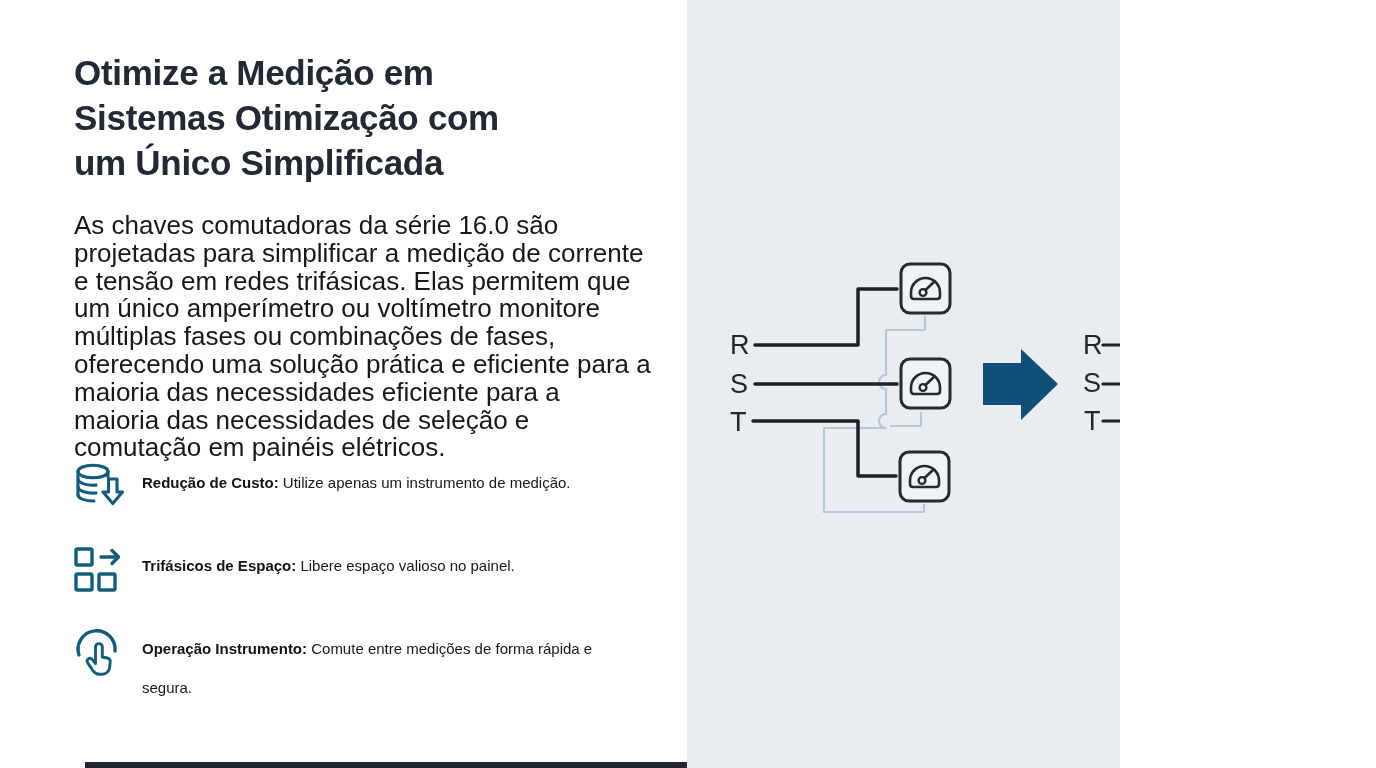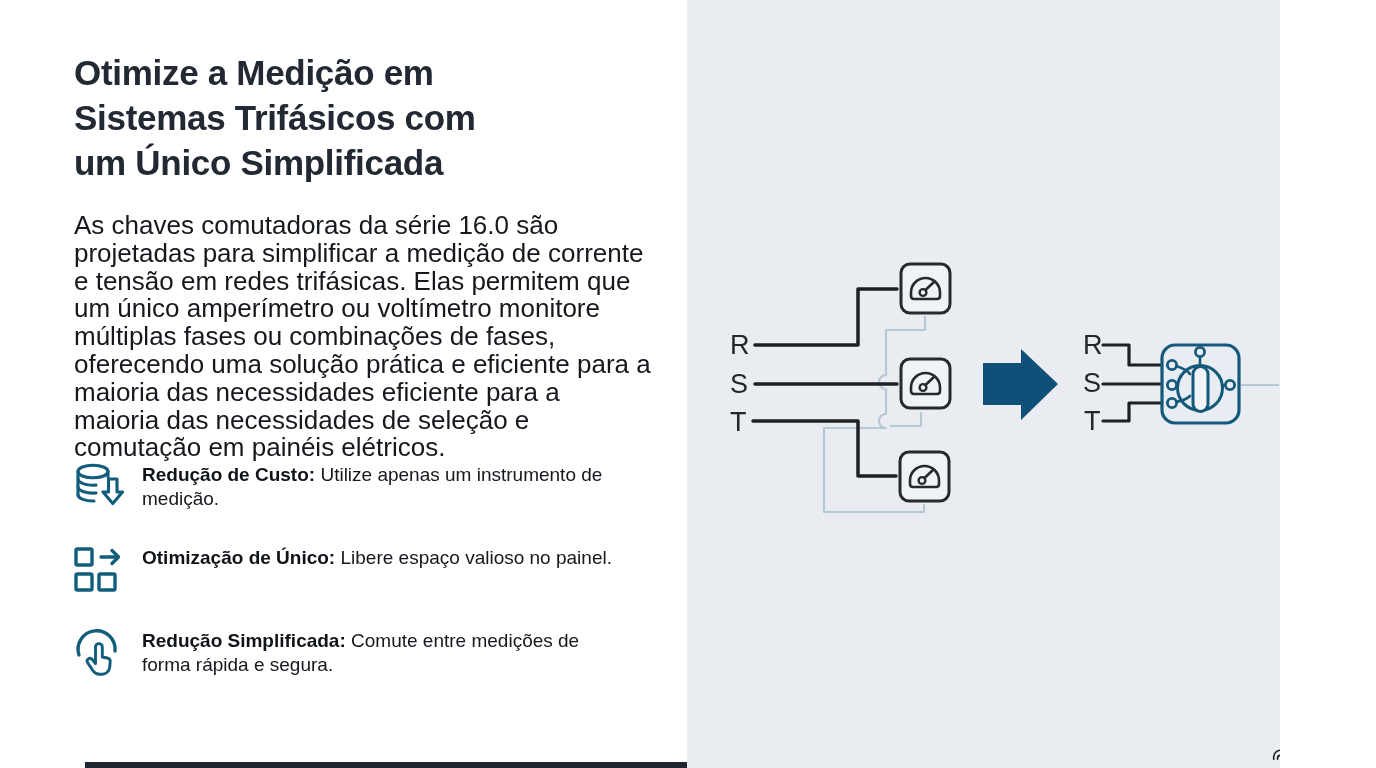--- a/index.html
+++ b/index.html
@@ -1,53 +1,53 @@
 <!DOCTYPE html>
 <html><head>
 <meta charset="utf-8">
 <style>
   html,body{margin:0;padding:0;background:#ffffff;}
   .stage{
-    position:relative;width:1280px;height:768px;overflow:hidden;
+    position:relative;width:1120px;height:768px;overflow:hidden;
     font-family:"Liberation Sans",sans-serif;background:#b91c1c;
   }
   
   .left-panel{position:absolute;left:0;top:0;width:687px;height:768px;background:#ffffff;}
   .title{
     position:absolute;left:74px;top:50px;width:580px;
     font-size:35px;line-height:45px;font-weight:700;color:#222933;letter-spacing:-0.3px;
   }
   .paragraph{
     position:absolute;left:74px;top:212px;width:578px;
     font-size:26px;line-height:27.8px;color:#15181c;
   }
   .bullets{position:absolute;left:72px;top:460px;width:575px;display:flex;flex-direction:column;gap:29px;}
   .bullet{display:flex;align-items:flex-start;gap:18px;}
   .bullet .bicon{flex:0 0 52px;width:52px;height:54px;}
-  .bullet .btext{font-size:19px;line-height:24px;color:#15181c;width:478px;padding-top:3px;}
+  .bullet .btext{font-size:15px;line-height:39px;color:#15181c;width:478px;padding-top:3px;}
   .bullet .btext b{font-weight:700;color:#101418;}
   .cutoff-bar{position:absolute;left:85px;bottom:0;width:602px;height:6px;background:#20262e;}
   
   .right-panel{position:absolute;left:687px;top:0;width:689px;height:768px;background:#e9edf2;}
   .diagram-svg{position:absolute;left:0;top:0;}
   .watermark{
     position:absolute;right:15px;bottom:7px;display:flex;align-items:center;gap:5px;
     font-size:11px;font-weight:700;color:#17191d;
   }
 </style>
 </head>
 <body>
 
 <div class="stage">
 
   <div class="left-panel">
 
     <div class="title">
       <div>Otimize a Medição em</div>
-      <div>Sistemas Trifásicos com</div>
+      <div>Sistemas Otimização com</div>
       <div>um Único Simplificada</div>
     </div>
 
     <div class="paragraph">As chaves comutadoras da série 16.0 são projetadas para simplificar a medição de corrente e tensão em redes trifásicas. Elas permitem que um único amperímetro ou voltímetro monitore múltiplas fases ou combinações de fases, oferecendo uma solução prática e eficiente para a maioria das necessidades eficiente para a maioria das necessidades de seleção e comutação em painéis elétricos.</div>
 
     <div class="bullets">
 
       <div class="bullet">
         <svg class="bicon" viewBox="0 0 52 54">
           <g fill="none" stroke="#135d7c" stroke-width="3.1" stroke-linecap="round" stroke-linejoin="round">
@@ -70,32 +70,32 @@
         <svg class="bicon" viewBox="0 0 52 54">
           <g fill="none" stroke="#135d7c" stroke-width="3.4" stroke-linecap="round" stroke-linejoin="round">
             <rect x="4" y="6" width="16" height="16" rx="1.5"></rect>
             <path d="M29 14 H 46"></path>
             <path d="M40 7.5 L 46.5 14 L 40 20.5"></path>
             <rect x="4" y="31" width="16" height="16" rx="1.5"></rect>
             <rect x="27" y="31" width="16" height="16" rx="1.5"></rect>
           </g>
         </svg>
         <div class="btext">
-          <b>Otimização de Único:</b>
+          <b>Trifásicos de Espaço:</b>
           <span>Libere espaço valioso no painel.</span>
         </div>
       </div>
 
       <div class="bullet">
         <svg class="bicon" viewBox="0 0 52 54">
           <path d="M7 29 A 18.5 18.5 0 1 1 43 25" fill="none" stroke="#135d7c" stroke-width="3.4" stroke-linecap="round"></path>
           <path d="M23.5 21 a3.4 3.4 0 0 1 6.8 0 v10 l5 1 a3.6 3.6 0 0 1 2.9 3.8 l-0.5 5.4 a7.8 7.8 0 0 1 -7.8 7.1 h-2.4 a7.8 7.8 0 0 1 -6.5 -3.5 l-5.4 -8.2 a2.8 2.8 0 0 1 4.5 -3.3 l3.4 4.2 z" fill="#ffffff" stroke="#135d7c" stroke-width="2.9" stroke-linejoin="round"></path>
         </svg>
         <div class="btext">
-          <b>Redução Simplificada:</b>
+          <b>Operação Instrumento:</b>
           <span>Comute entre medições de forma rápida e segura.</span>
         </div>
       </div>
 
     </div>
 
     <div class="cutoff-bar"></div>
   </div>
 
   <div class="right-panel">

